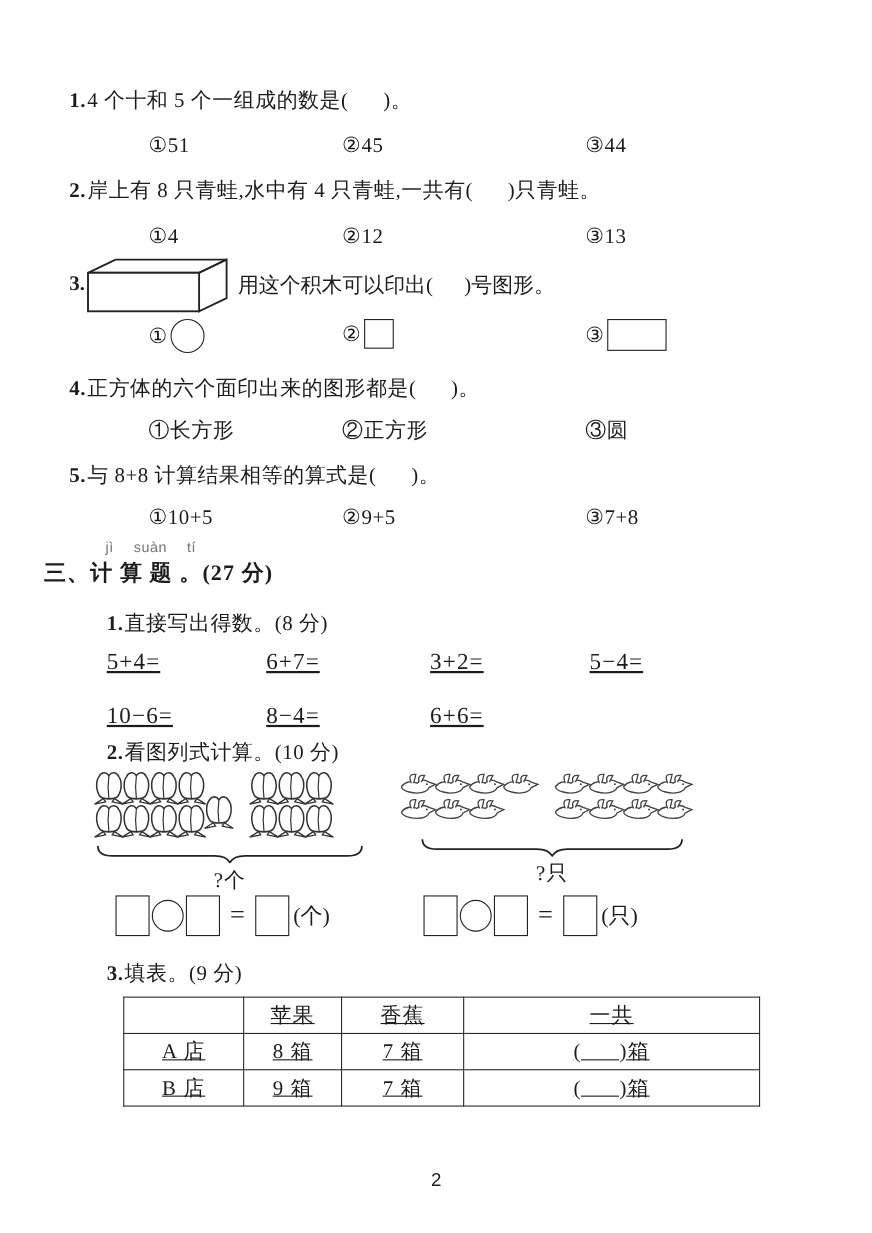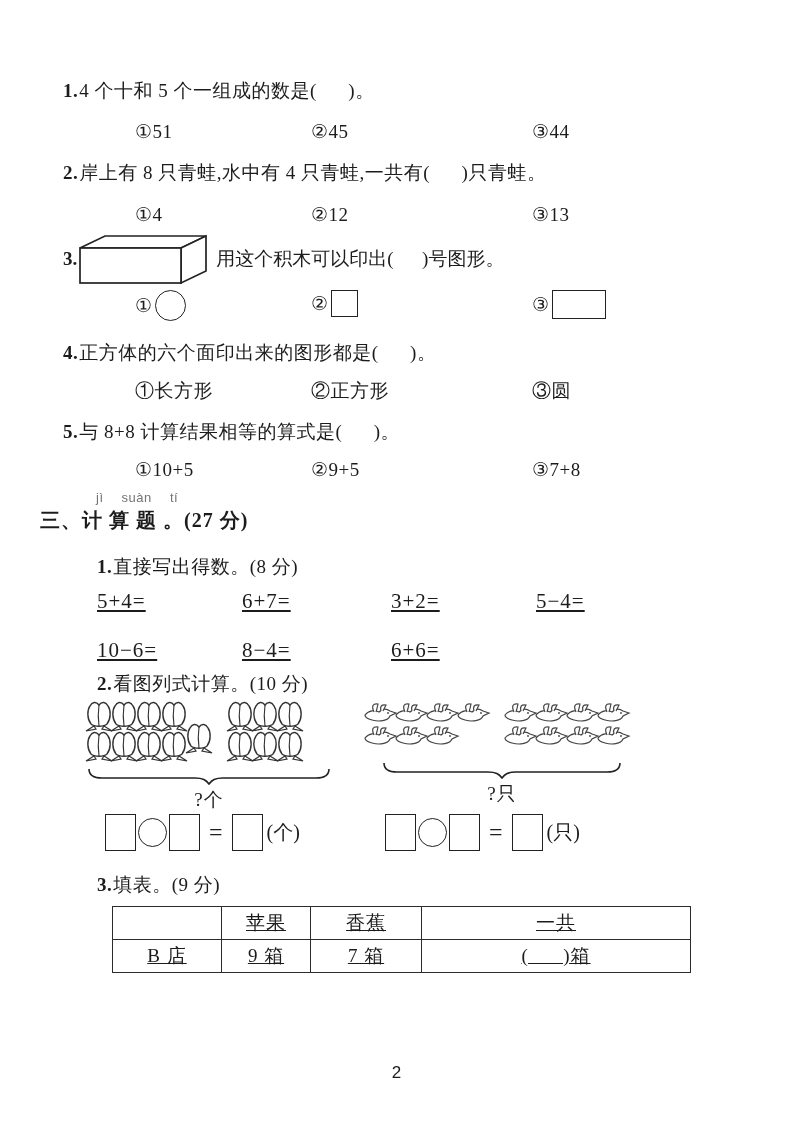--- a/index.html
+++ b/index.html
@@ -323,20 +323,26 @@
 
 <table class="fill-table">
   <tbody>
       <tr>
     <th class="col-store" data-bind="sub3.table.headers.0"></th>
     <th class="col-apple" data-bind="sub3.table.headers.1">苹果</th>
     <th class="col-banana" data-bind="sub3.table.headers.2">香蕉</th>
     <th class="col-total" data-bind="sub3.table.headers.3">一共</th>
   </tr>
   <tr>
+    <td data-bind="sub3.table.rows.0.store">A 店</td>
+    <td data-bind="sub3.table.rows.0.apple">8 箱</td>
+    <td data-bind="sub3.table.rows.0.banana">7 箱</td>
+    <td data-bind="sub3.table.rows.0.total">(      )箱</td>
+  </tr>
+  <tr>
     <td data-bind="sub3.table.rows.1.store">B 店</td>
     <td data-bind="sub3.table.rows.1.apple">9 箱</td>
     <td data-bind="sub3.table.rows.1.banana">7 箱</td>
     <td data-bind="sub3.table.rows.1.total">(      )箱</td>
   </tr>
 </tbody>
   </table>
 
 <div class="page-num" data-bind="page.number">2</div>
 

